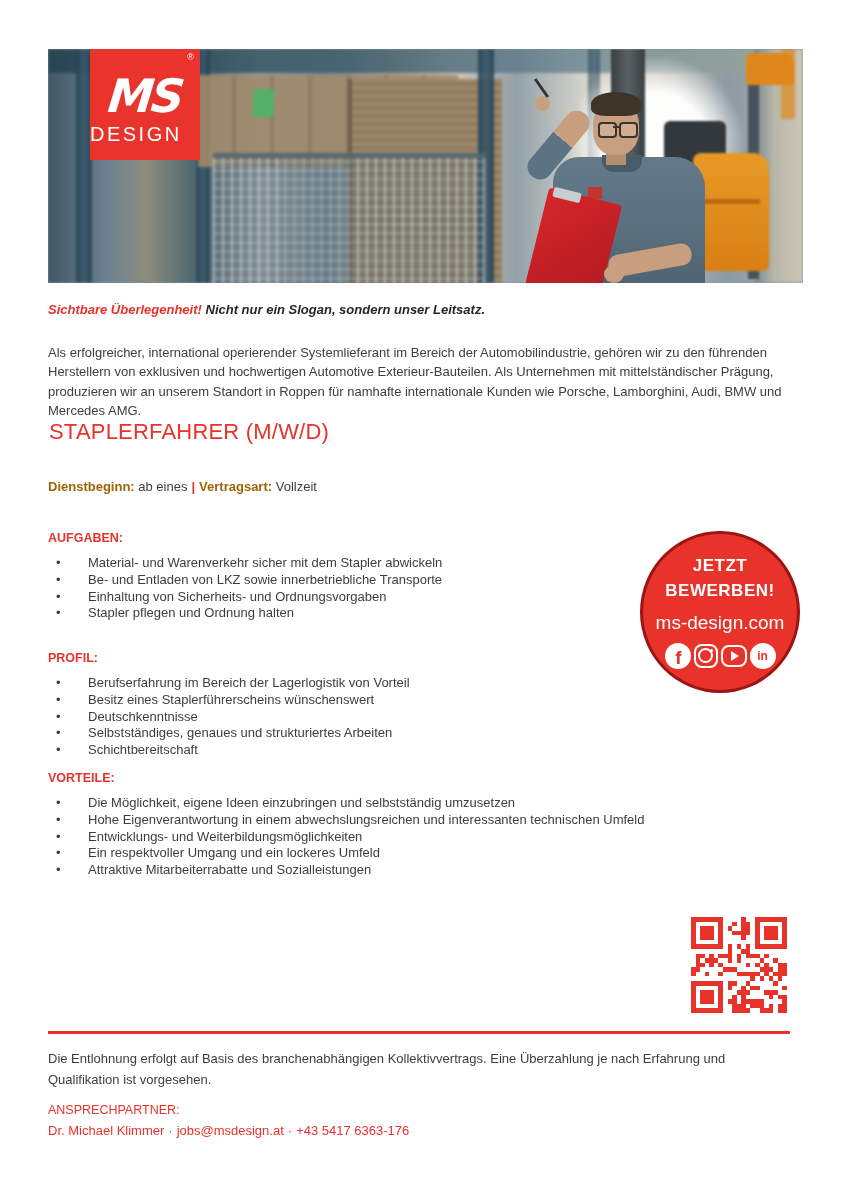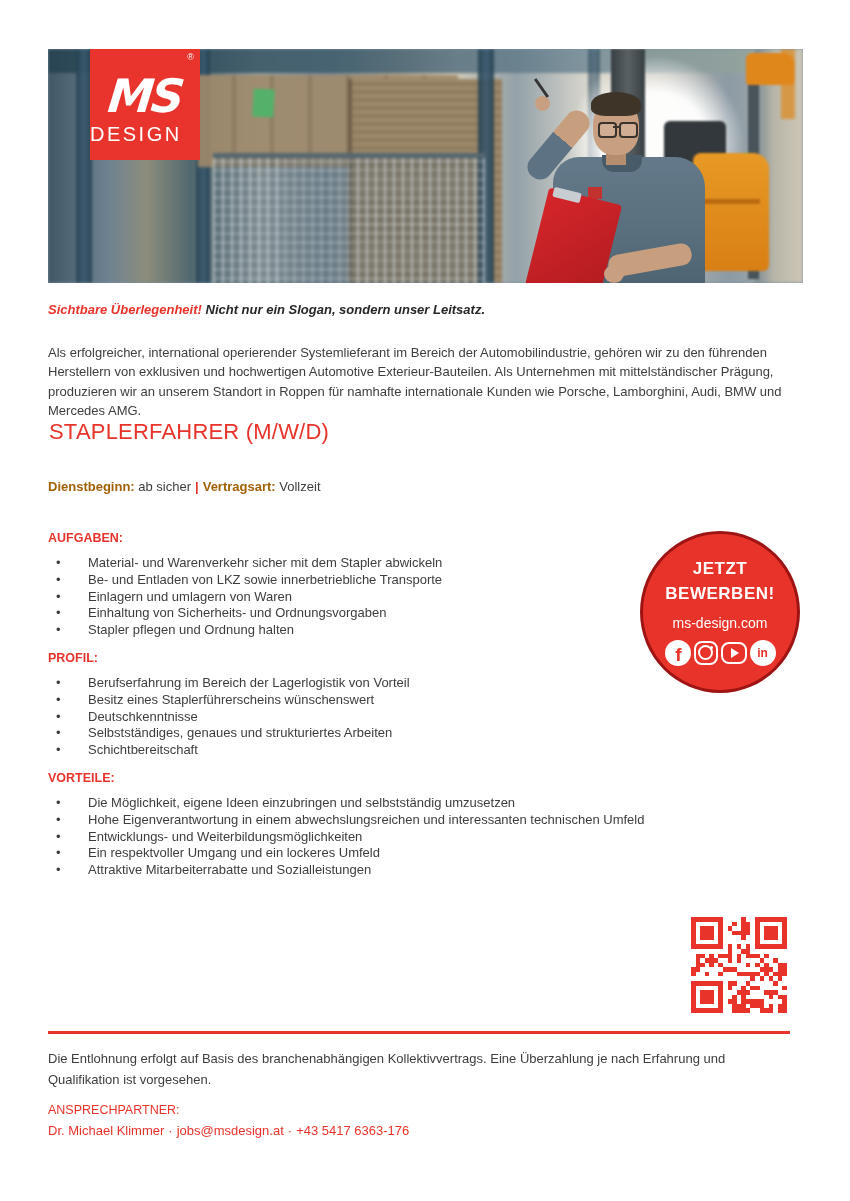--- a/index.html
+++ b/index.html
@@ -75,21 +75,21 @@
   .sec li{position:relative;padding-left:40px;font-size:13px;line-height:16.8px;color:#3d3d3d;}
   .sec li::before{content:"\2022";position:absolute;left:8px;color:#3d3d3d;}
   .sec-1{top:531px;} .sec-2{top:651px;} .sec-3{top:771px;width:640px;}
 
   
   .badge{position:absolute;left:640px;top:531px;width:160px;height:162px;border-radius:50%;
          background:#e8332a;border:3px solid #9e1414;box-sizing:border-box;color:#fff;
          display:flex;flex-direction:column;align-items:center;justify-content:center;text-align:center;cursor:pointer;}
   .badge-l1{font-size:17px;font-weight:bold;letter-spacing:.5px;}
   .badge-l2{font-size:17px;font-weight:bold;letter-spacing:.5px;margin-top:5px;}
-  .badge-site{font-size:14px;margin-top:11px;}
+  .badge-site{font-size:19px;margin-top:11px;}
   .badge-icons{display:flex;gap:3px;margin-top:9px;align-items:center;}
   .ic{position:relative;width:26px;height:26px;display:inline-flex;align-items:center;justify-content:center;box-sizing:border-box;}
   .ic-fb{background:#fff;border-radius:50%;color:#e8332a;font-weight:bold;font-size:19px;line-height:1;}
   .ic-fb i{font-style:normal;position:relative;top:2px;left:1px;}
   .ic-ig{border:2px solid #fff;border-radius:8px;width:24px;height:24px;}
   .ic-ig .cam{width:11px;height:11px;border:2px solid #fff;border-radius:50%;}
   .ic-ig .dot{position:absolute;top:3px;right:3px;width:3px;height:3px;border-radius:50%;background:#fff;}
   .ic-yt{border:2px solid #fff;border-radius:8px;width:26px;height:22px;}
   .ic-yt .tri{width:0;height:0;border-left:8px solid #fff;border-top:5px solid transparent;border-bottom:5px solid transparent;margin-left:2px;}
   .ic-in{background:#fff;border-radius:50%;color:#e8332a;font-weight:bold;font-size:12px;line-height:1;}
@@ -160,28 +160,27 @@
       <div class="design">DESIGN</div>
     </div>
   </div>
 
   <p class="abs tagline"><span class="red">Sichtbare Überlegenheit!</span><span> Nicht nur ein Slogan, sondern unser Leitsatz.</span></p>
 
   <p class="abs intro">Als erfolgreicher, international operierender Systemlieferant im Bereich der Automobilindustrie, gehören wir zu den führenden Herstellern von exklusiven und hochwertigen Automotive Exterieur-Bauteilen. Als Unternehmen mit mittelständischer Prägung, produzieren wir an unserem Standort in Roppen für namhafte internationale Kunden wie Porsche, Lamborghini, Audi, BMW und Mercedes AMG.</p>
 
   <h1 class="abs job-title">STAPLERFAHRER (M/W/D)</h1>
 
-  <p class="abs meta"><b>Dienstbeginn:</b> <span>ab sicher</span><span class="red sep">|</span><b>Vertragsart:</b> <span>Vollzeit</span></p>
+  <p class="abs meta"><b>Dienstbeginn:</b> <span>ab eines</span><span class="red sep">|</span><b>Vertragsart:</b> <span>Vollzeit</span></p>
 
   <section class="sec sec-1">
     <h2>AUFGABEN:</h2>
     <ul>
       <li>Material- und Warenverkehr sicher mit dem Stapler abwickeln</li>
       <li>Be- und Entladen von LKZ sowie innerbetriebliche Transporte</li>
-      <li>Einlagern und umlagern von Waren</li>
       <li>Einhaltung von Sicherheits- und Ordnungsvorgaben</li>
       <li>Stapler pflegen und Ordnung halten</li>
     </ul>
   </section>
 
   <section class="sec sec-2">
     <h2>PROFIL:</h2>
     <ul>
       <li>Berufserfahrung im Bereich der Lagerlogistik von Vorteil</li>
       <li>Besitz eines Staplerführerscheins wünschenswert</li>

